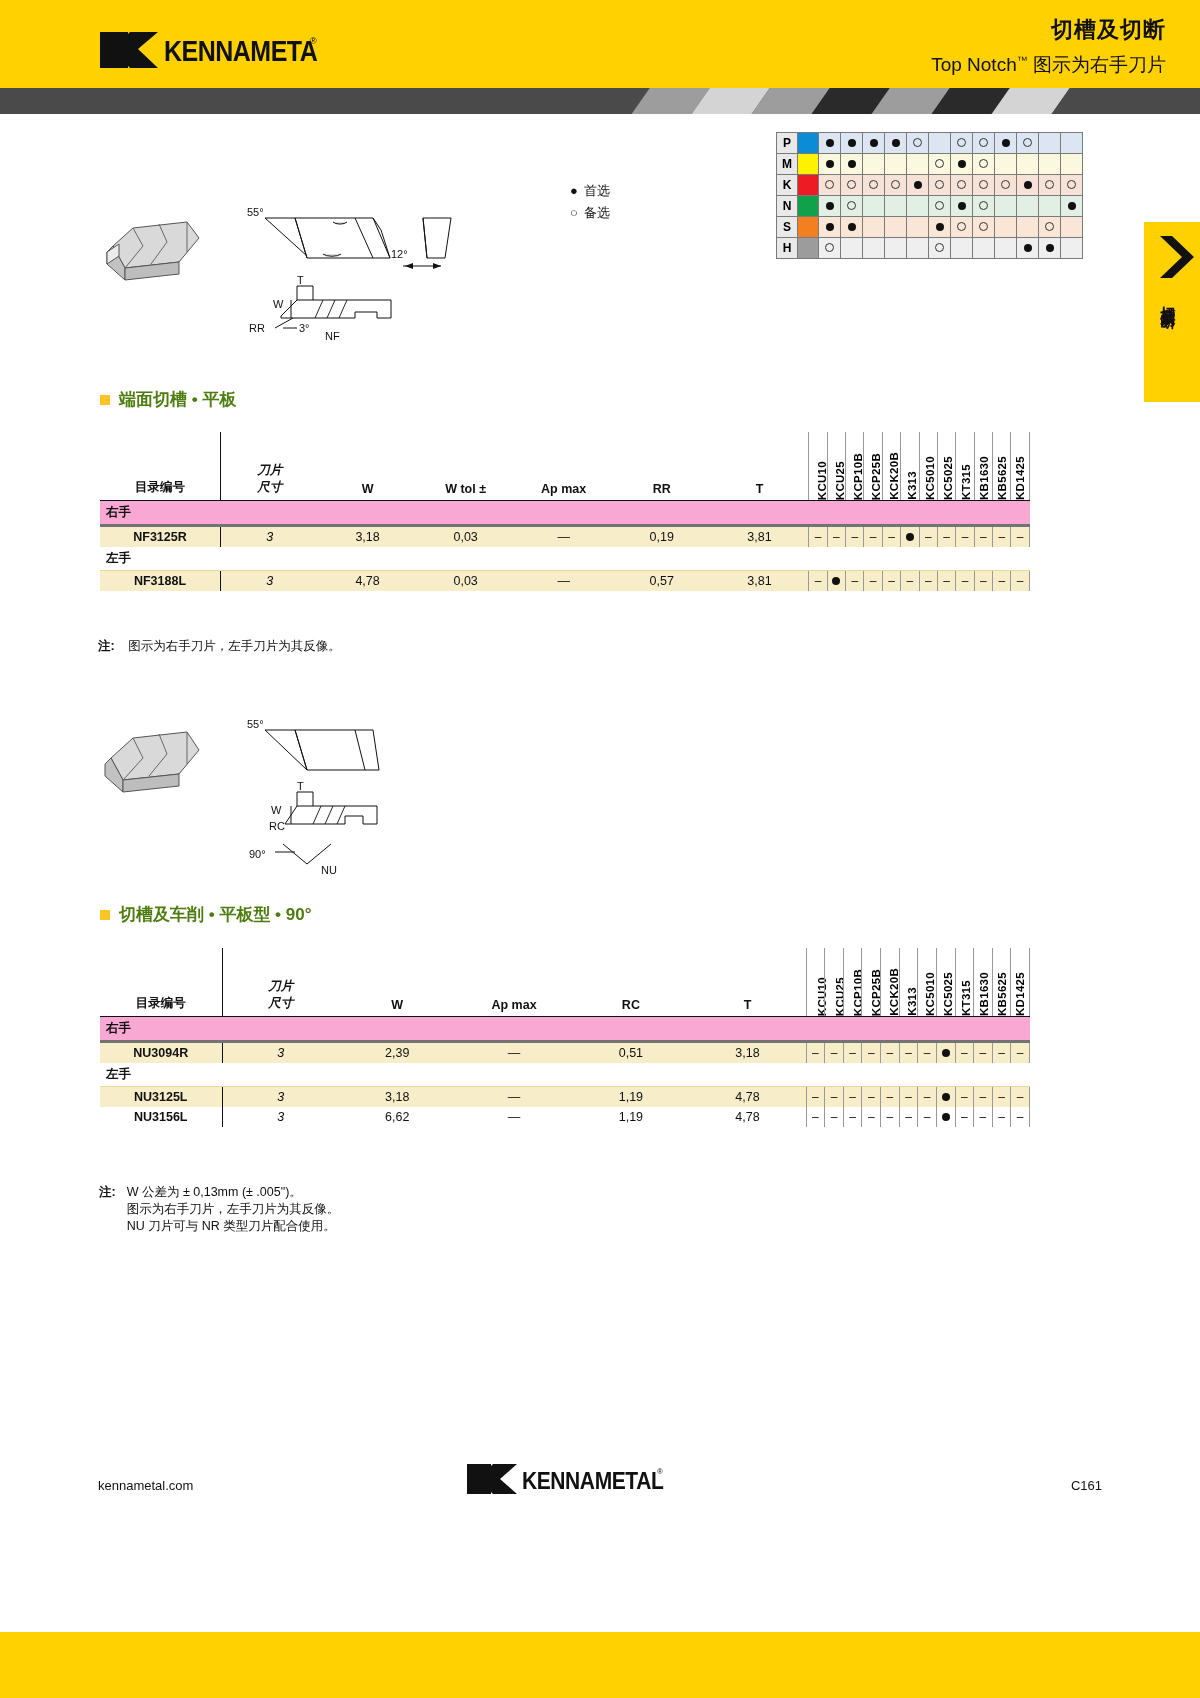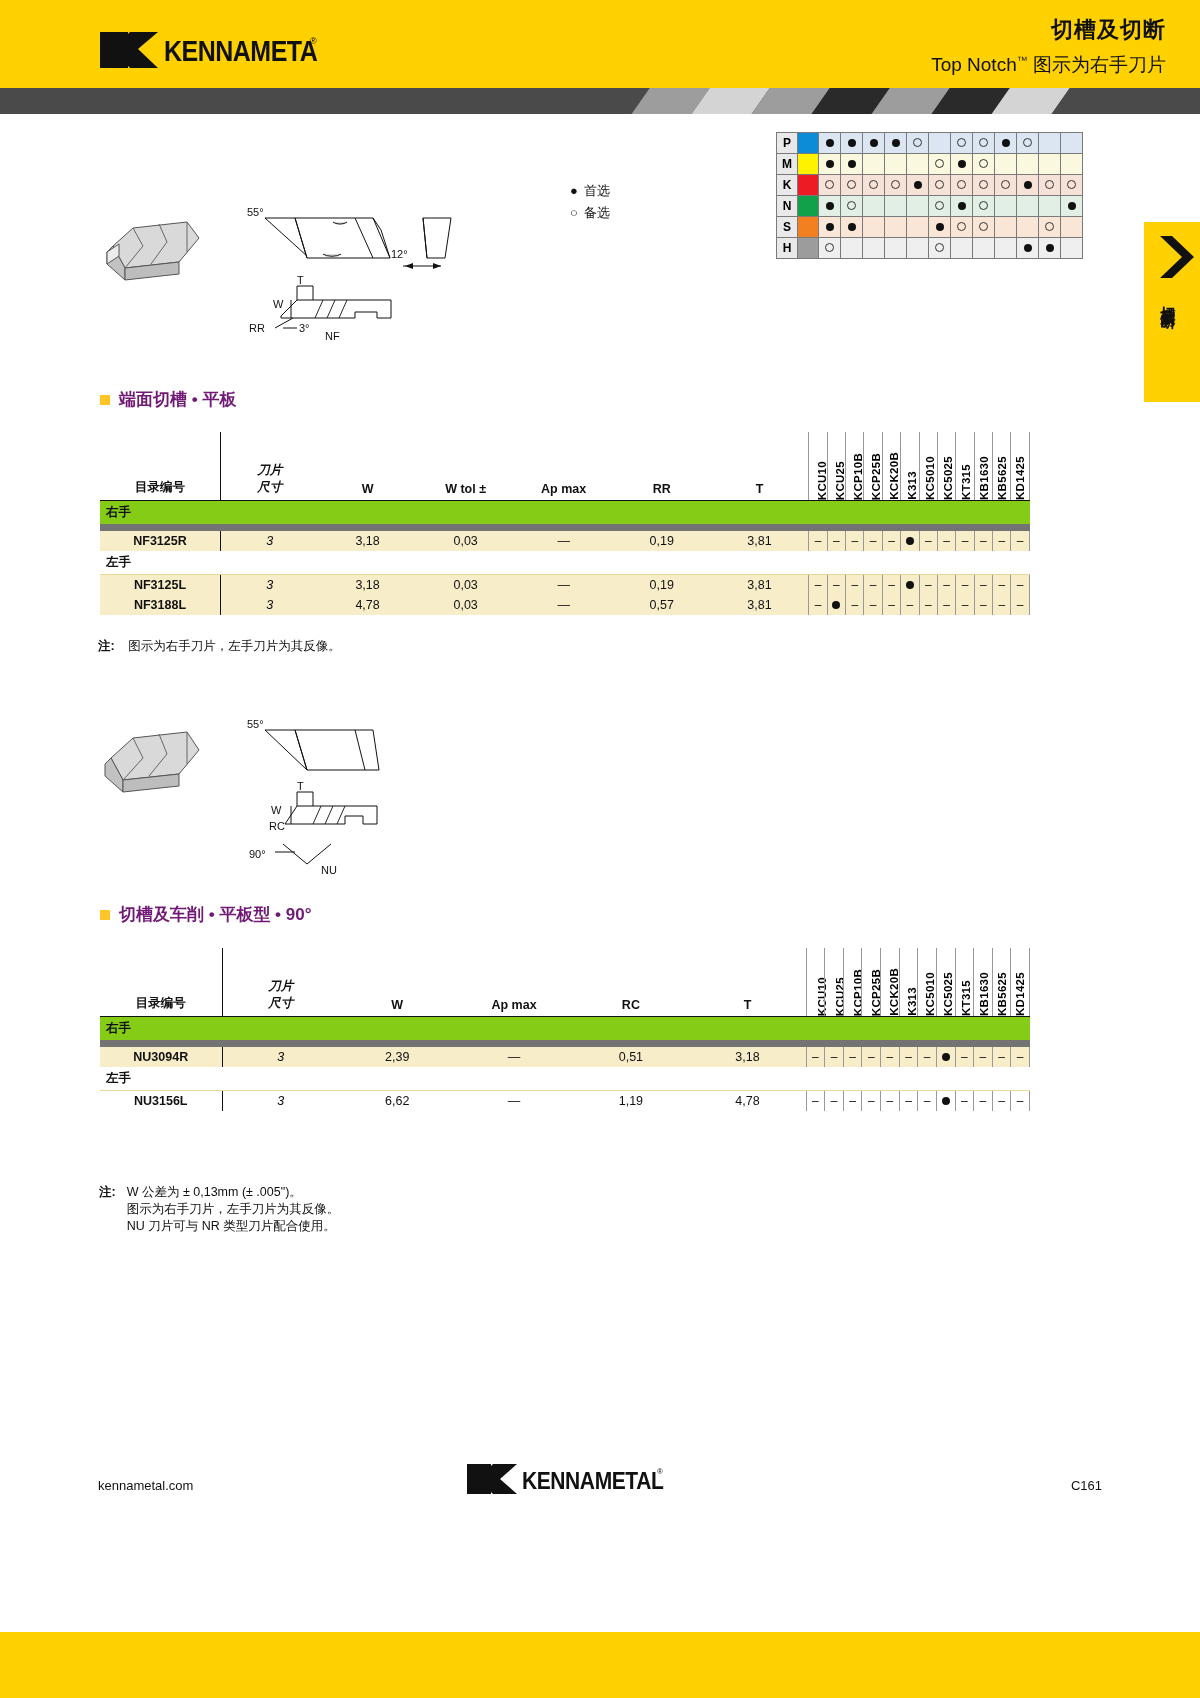--- a/index.html
+++ b/index.html
@@ -49,35 +49,35 @@
   .isomx td.swatch{width:20px;}
   .dotF{display:inline-block;width:8px;height:8px;border-radius:50%;background:#111;}
   .dotO{display:inline-block;width:7px;height:7px;border-radius:50%;border:1.3px solid #333;background:transparent;}
 
   
   .legend{position:absolute;left:570px;top:180px;font-size:13px;color:#111;line-height:22px;}
   .legend .row{white-space:nowrap;}
   .legend .m{display:inline-block;width:14px;}
 
   
-  .sect{position:absolute;font-size:17px;font-weight:bold;color:#701a75;}
+  .sect{position:absolute;font-size:17px;font-weight:bold;color:#4d7c0f;}
   .sect .sq{display:inline-block;width:10px;height:10px;background:#FFC425;margin-right:9px;}
 
   
   .tbl{position:absolute;border-collapse:collapse;font-size:12.5px;color:#111;}
   .tbl td,.tbl th{padding:0;}
   .thr th{
     vertical-align:bottom;font-weight:bold;font-size:12.5px;
     padding-bottom:4px;border-bottom:1.6px solid #111;text-align:center;
   }
   .thr th.cat{text-align:center;}
   .grp td{
-    background:#84cc16;font-weight:bold;font-size:12.5px;
+    background:#f9a8d4;font-weight:bold;font-size:12.5px;
     text-align:left;padding:3px 0 3px 6px;
-    border-bottom:7px solid #737373;
+    border-bottom:3px solid #737373;
   }
   .grp.white td{background:#ffffff;border-bottom:1px solid #E8D89A;}
   .drow td{text-align:center;padding:3px 0;}
   .drow.alt td{background:#F7EDC9;}
   .drow td.cat{font-weight:bold;text-align:center;}
   .drow td.gc{font-size:12px;border-left:1px solid #999;}
   .drow td.gc.last{border-right:1px solid #999;}
   .vrule{border-left:1.4px solid #111;font-style:italic;}
   .gsep{border-left:1px solid #999;}
 
@@ -383,41 +383,20 @@
         <td class="gc">–</td>
         <td class="gc">–</td>
         <td class="gc">–</td>
         <td class="gc">–</td>
         <td class="gc last">–</td>
       </tr>
       <tr class="grp white">
         <td colspan="19">左手</td>
       </tr>
       <tr class="drow alt">
-        <td class="cat">NF3125L</td>
-        <td class="vrule">3</td>
-        <td>3,18</td>
-        <td>0,03</td>
-        <td>—</td>
-        <td>0,19</td>
-        <td>3,81</td>
-        <td class="gc">–</td>
-        <td class="gc">–</td>
-        <td class="gc">–</td>
-        <td class="gc">–</td>
-        <td class="gc">–</td>
-        <td class="gc"><span class="dotF"></span></td>
-        <td class="gc">–</td>
-        <td class="gc">–</td>
-        <td class="gc">–</td>
-        <td class="gc">–</td>
-        <td class="gc">–</td>
-        <td class="gc last">–</td>
-      </tr>
-      <tr class="drow alt">
         <td class="cat">NF3188L</td>
         <td class="vrule">3</td>
         <td>4,78</td>
         <td>0,03</td>
         <td>—</td>
         <td>0,57</td>
         <td>3,81</td>
         <td class="gc">–</td>
         <td class="gc"><span class="dotF"></span></td>
         <td class="gc">–</td>
@@ -560,20 +539,40 @@
         <td class="gc">–</td>
         <td class="gc"><span class="dotF"></span></td>
         <td class="gc">–</td>
         <td class="gc">–</td>
         <td class="gc">–</td>
         <td class="gc last">–</td>
       </tr>
       <tr class="grp white">
         <td colspan="18">左手</td>
       </tr>
+      <tr class="drow alt">
+        <td class="cat">NU3125L</td>
+        <td class="vrule">3</td>
+        <td>3,18</td>
+        <td>—</td>
+        <td>1,19</td>
+        <td>4,78</td>
+        <td class="gc">–</td>
+        <td class="gc">–</td>
+        <td class="gc">–</td>
+        <td class="gc">–</td>
+        <td class="gc">–</td>
+        <td class="gc">–</td>
+        <td class="gc">–</td>
+        <td class="gc"><span class="dotF"></span></td>
+        <td class="gc">–</td>
+        <td class="gc">–</td>
+        <td class="gc">–</td>
+        <td class="gc last">–</td>
+      </tr>
       <tr class="drow">
         <td class="cat">NU3156L</td>
         <td class="vrule">3</td>
         <td>6,62</td>
         <td>—</td>
         <td>1,19</td>
         <td>4,78</td>
         <td class="gc">–</td>
         <td class="gc">–</td>
         <td class="gc">–</td>

